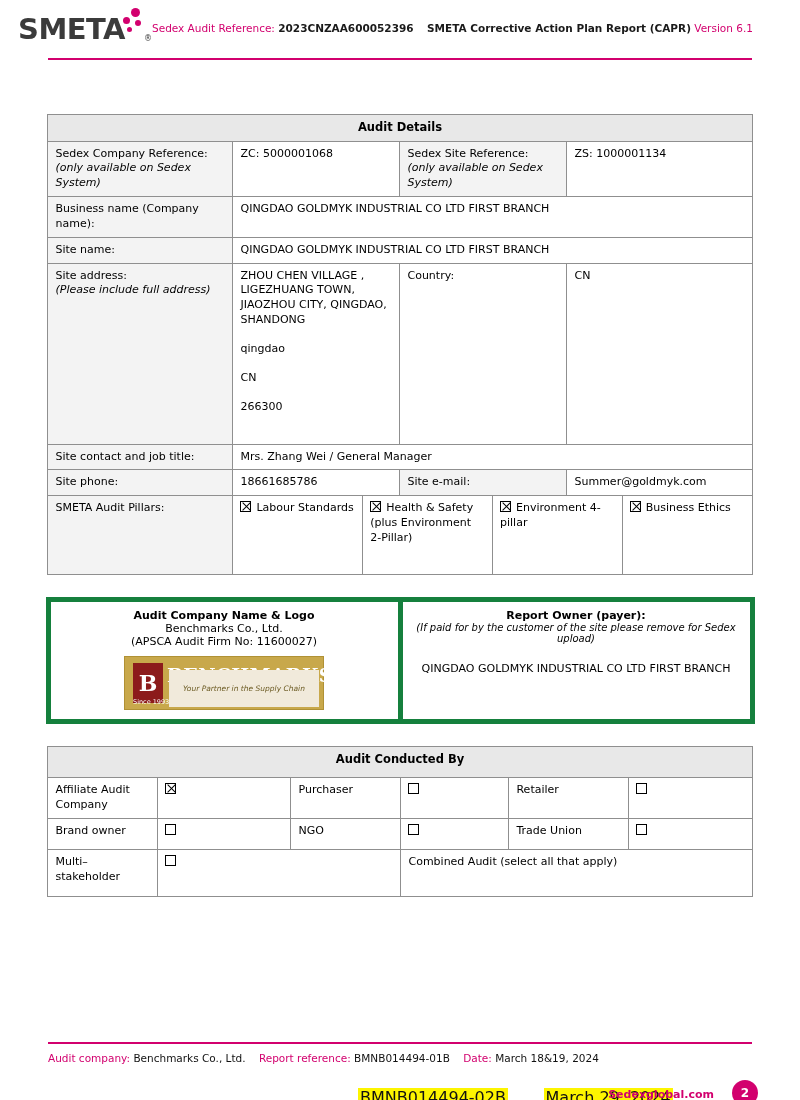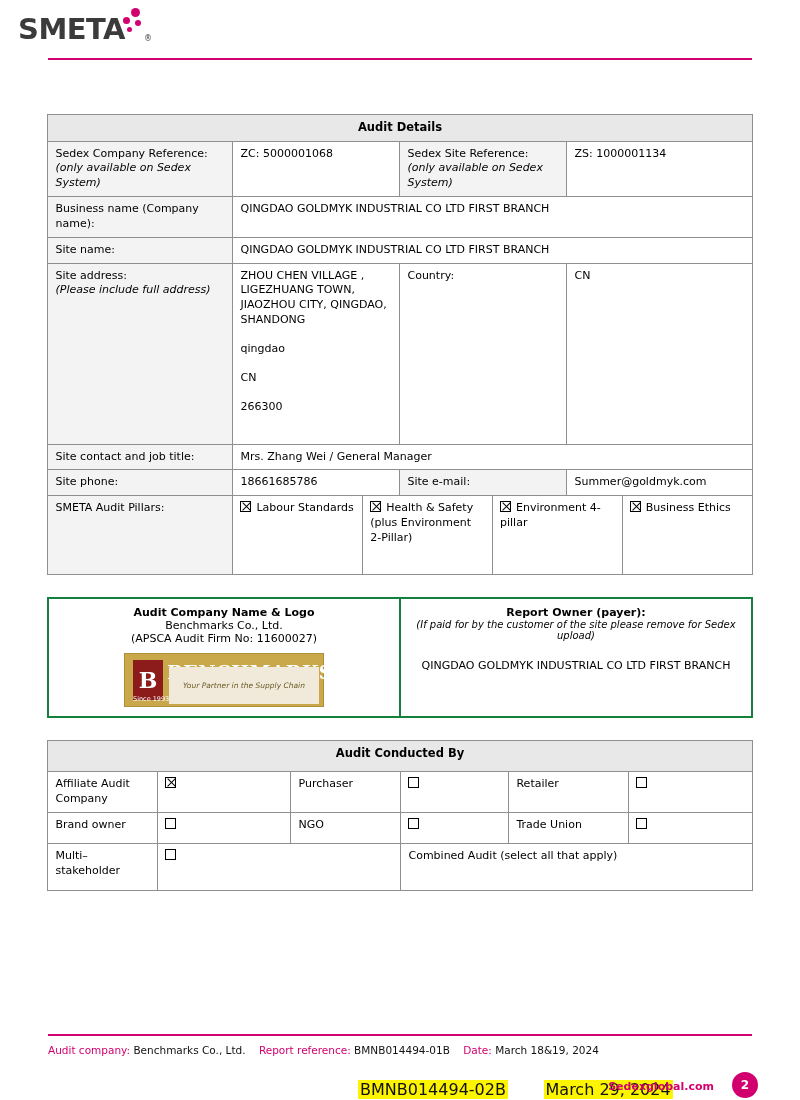--- a/index.html
+++ b/index.html
@@ -148,21 +148,21 @@
   }
 
   
   .two-col {
     border-collapse: collapse;
     width: 704px;
     margin: 0 auto;
     table-layout: fixed;
   }
   .two-col td {
-    border: 2px solid #15803d;
+    border: 5px solid #15803d;
     vertical-align: top;
     padding: 7px 8px;
     font-size: 11px;
     text-align: center;
   }
   .bold { font-weight: bold; }
   .small-italic { font-style: italic; font-size: 10px; }
 
   .bm-logo {
     width: 200px;
@@ -220,21 +220,21 @@
   
   .cond td { height: 20px; }
   .cond .box-cell { text-align: left; }
 
   
   .footer {
     position: absolute;
     left: 0;
     right: 0;
     bottom: 0;
-    height: 66px;
+    height: 58px;
   }
   .footer-rule {
     position: absolute;
     left: 48px;
     right: 48px;
     top: 0;
     height: 1.5px;
     background: #d2006e;
   }
   .footer-line1 {
@@ -287,20 +287,27 @@
   <div class="header">
     <div class="logo-wrap">
       <span class="logo-text">SMETA</span>
       <span class="logo-dots">
         <span class="d1"></span>
           <span class="d2"></span>
           <span class="d3"></span>
           <span class="d4"></span>
       </span>
       <span class="logo-reg">®</span>
+    </div>
+    <div class="header-line-1">
+      <span class="hl-pink">Sedex Audit Reference:</span>
+      <span class="hl-black">2023CNZAA600052396</span>
+      &nbsp;&nbsp;
+      <span class="hl-black">SMETA Corrective Action Plan Report (CAPR)</span>
+      <span class="hl-pink">Version 6.1</span>
     </div>
     <div class="header-rule"></div>
   </div>
 
   <div style="height:52px"></div>
 
   <table class="tbl">
     <colgroup>
       <col style="width:185px">
       <col style="width:167px">

